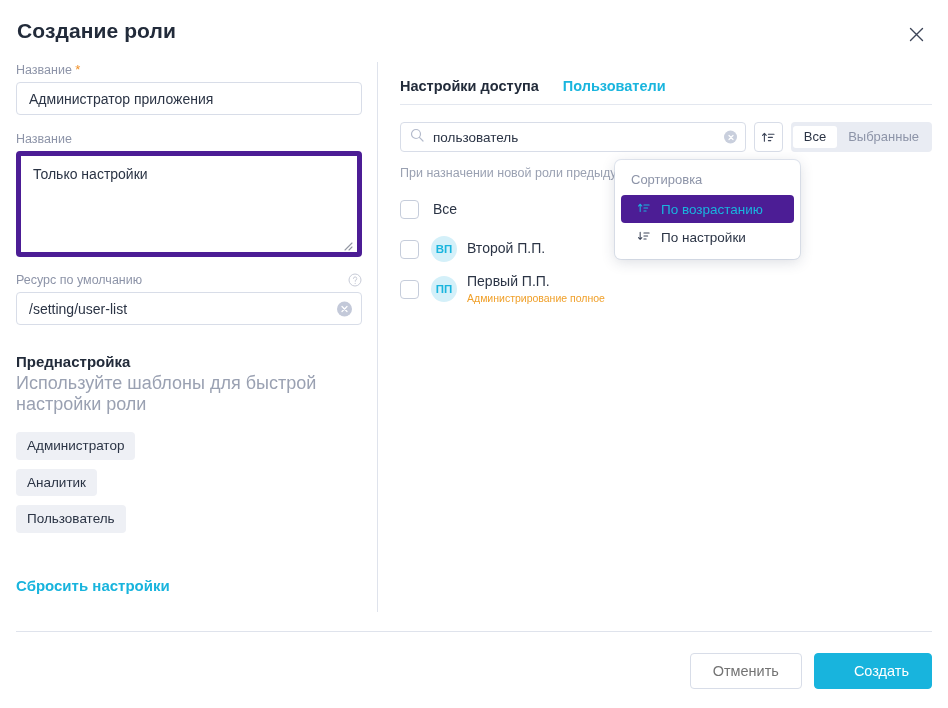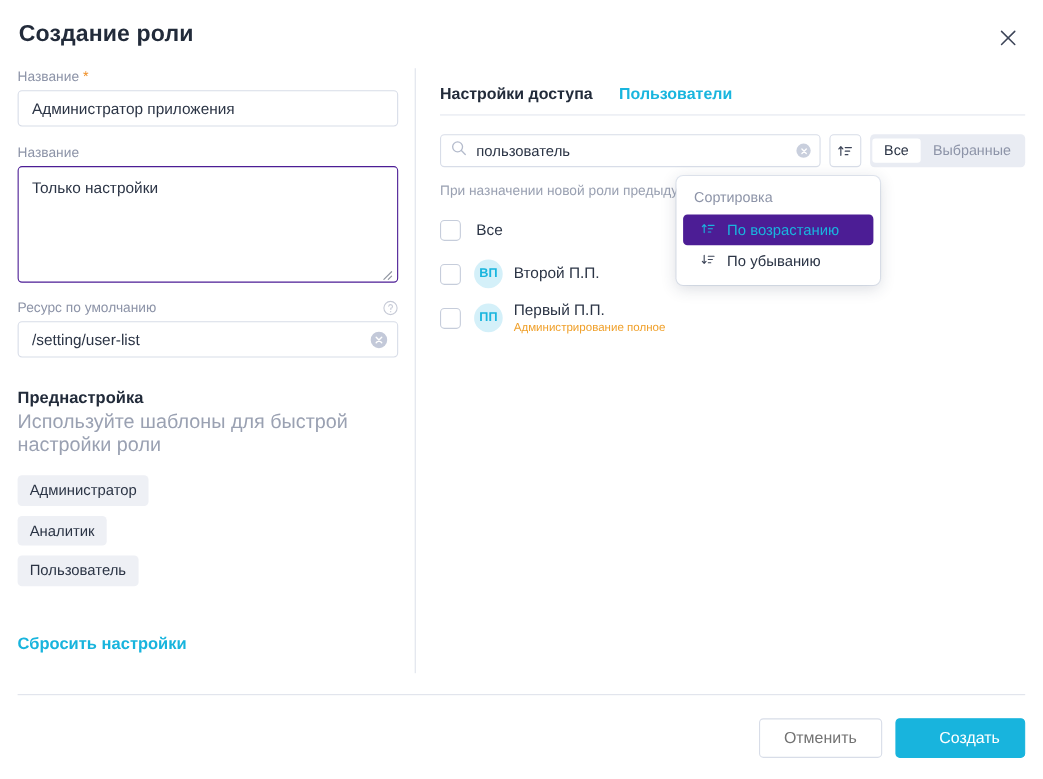--- a/index.html
+++ b/index.html
@@ -39,21 +39,21 @@
   .label-row { display:flex; align-items:center; justify-content:space-between; }
   .help-icon { width:14px; height:14px; opacity:.65; }
 
   .text-input {
     width: 346px; height: 33px; border: 1px solid #d8dde8; border-radius: 4px;
     padding: 0 12px; font-size: 14px; color: #2b3445; background:#fff;
     font-family: "Liberation Sans", sans-serif;
     display: flex; align-items: center;
   }
   .textarea-box {
-    width: 346px; height: 106px; border: 1px solid #4c1d95; border-radius: 4px;
+    width: 346px; height: 106px; border: 5px solid #4c1d95; border-radius: 4px;
     padding: 9px 12px; font-size: 14px; color: #2b3445; background:#fff; position: relative;
     line-height: 1.35;
   }
   .resize-grip { position:absolute; right:4px; bottom:3px; width:12px; height:12px; opacity:.6; }
   .input-wrap { position: relative; }
   .clear-x {
     position:absolute; right:10px; top:50%; transform: translateY(-50%);
     width:15px; height:15px; border-radius:50%; background:#c3c9d9;
     display:flex; align-items:center; justify-content:center; cursor:pointer;
   }
@@ -311,21 +311,21 @@
       <span>По возрастанию</span>
     </div>
 
     <div class="dd-item">
       <span>
         <svg width="14" height="14" viewBox="0 0 15 15" aria-hidden="true">
           <path d="M3.4 3.4 L3.4 11 M1.6 9.2 L3.4 11.2 L5.2 9.2" fill="none" stroke="#3d4558" stroke-width="1.1" stroke-linecap="round" stroke-linejoin="round"></path>
           <path d="M7.4 4.2 H13 M7.4 7.4 H11.4 M7.4 10.6 H9.8" stroke="#3d4558" stroke-width="1.1" stroke-linecap="round"></path>
         </svg>
       </span>
-      <span>По убыванию</span>
+      <span>По настройки</span>
     </div>
   </div>
 
   <div class="footer">
     <div class="btn btn-cancel">Отменить</div>
     <div class="btn btn-primary">Создать</div>
   </div>
 
 </div>
 

